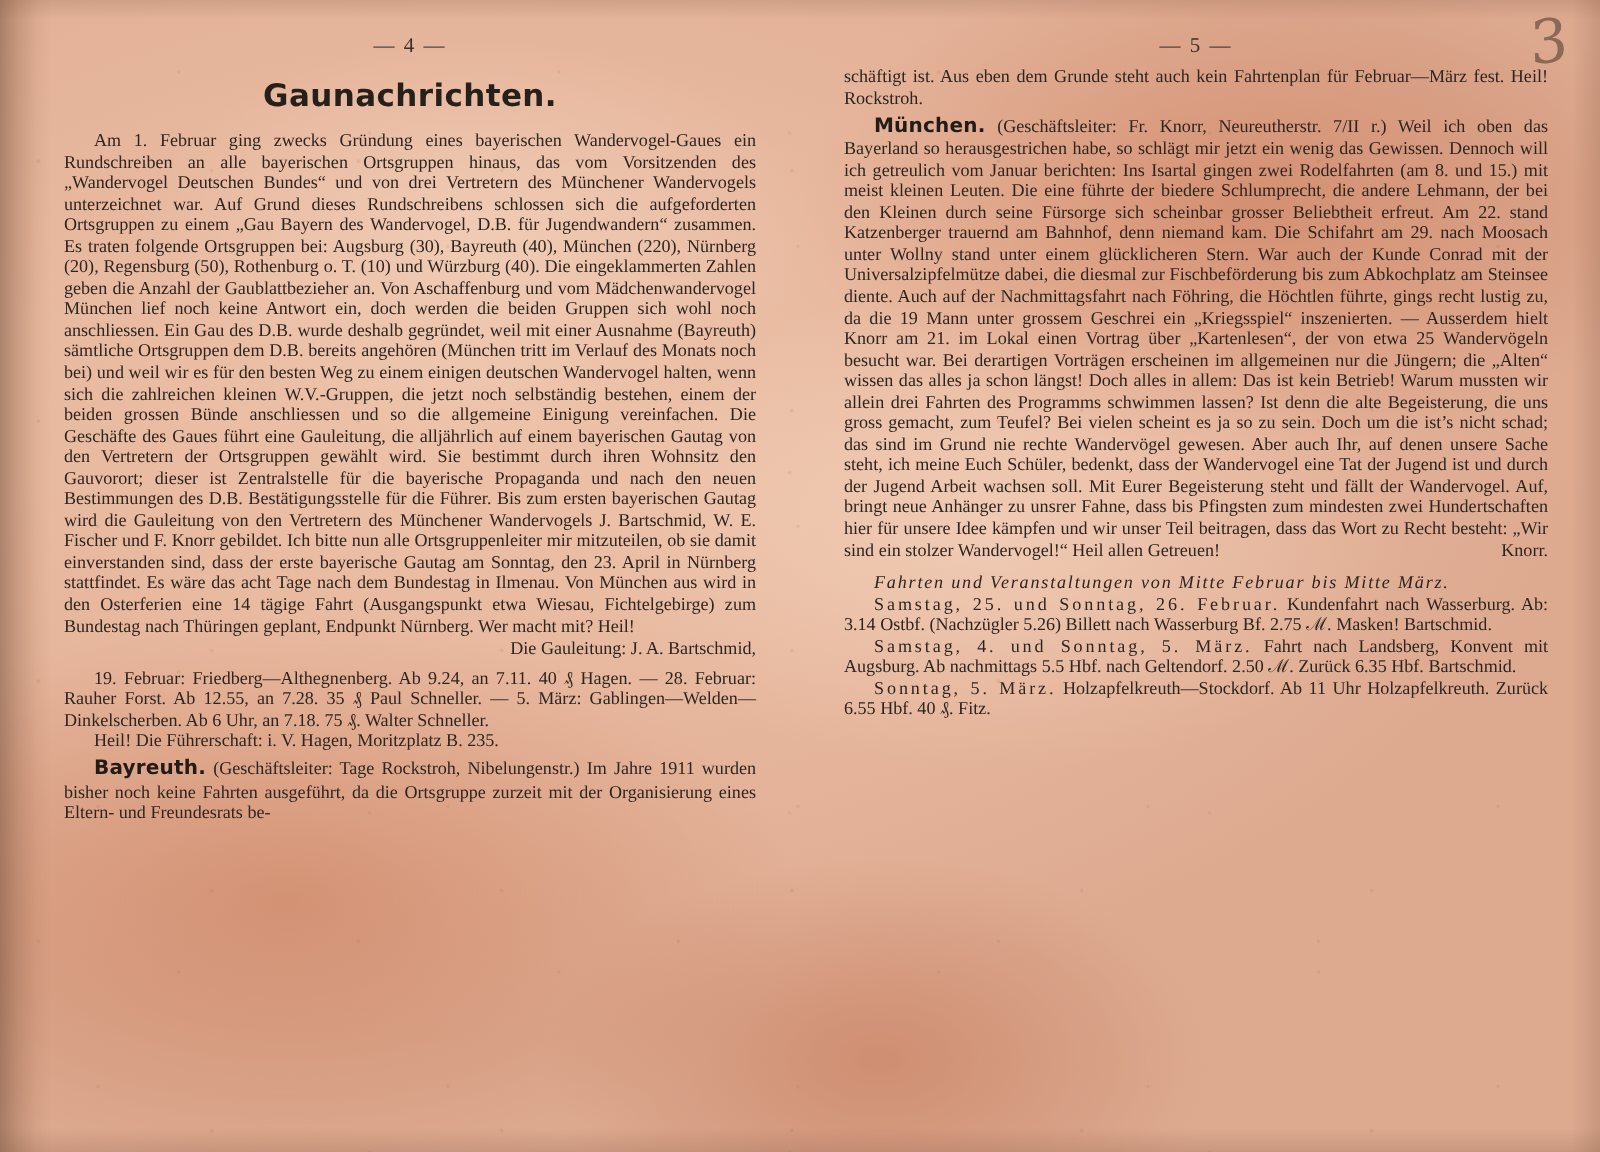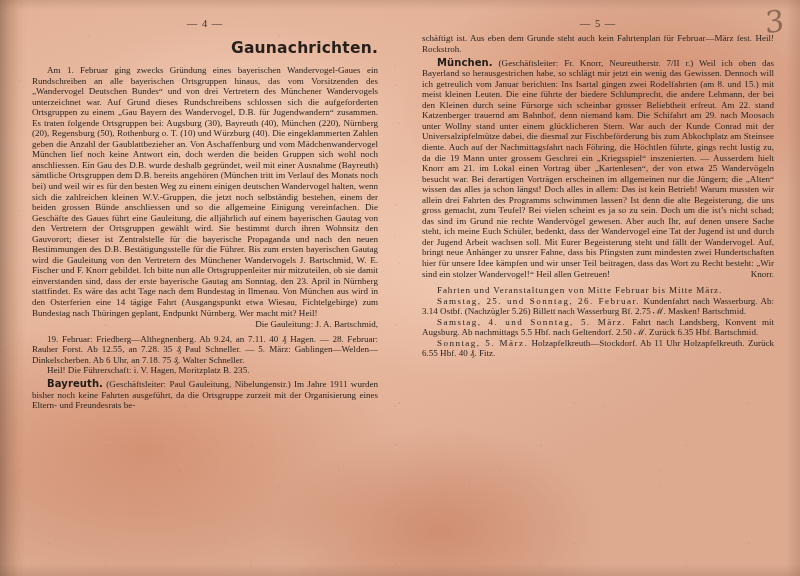--- a/index.html
+++ b/index.html
@@ -103,21 +103,21 @@
   .folio {
     text-align: center;
     font-size: 10.5px;
     letter-spacing: 1px;
     color: #3a2d25;
     margin: 6px 0 0 0;
     height: 14px;
   }
 
   .sec-title {
-    text-align: right;
+    text-align: center;
     font-family: "DejaVu Sans", "Liberation Sans", sans-serif;
     font-weight: bold;
     font-size: 15.5px;
     letter-spacing: 0.2px;
     color: #241c17;
     margin: 7px 0 8px 0;
   }
 
   p.body {
     margin: 0;
@@ -146,21 +146,21 @@
   
   .place {
     font-family: "DejaVu Sans", "Liberation Sans", sans-serif;
     font-weight: bold;
     font-size: 10px;
     color: #1f1813;
     letter-spacing: 0.1px;
   }
   
   .sp { letter-spacing: 1.45px; }
-  .sp-sm { letter-spacing: 0.9px; }
+  .sp-sm { letter-spacing: 0.9px; font-style: italic; }
 
   .signline {
     margin: 1px 0 4px 0;
     font-size: 9.05px;
     line-height: 10.55px;
     text-align: right;
     color: #2b221c;
   }
 
   
@@ -205,21 +205,21 @@
       <p class="signline">Die Gauleitung: J. A. Bartschmid,</p>
 
       <div class="blk">
         <p class="body indent">19. Februar: Friedberg—Althegnenberg. Ab 9.24, an 7.11. 40 ₰ Hagen. — 28. Februar: Rauher Forst. Ab 12.55, an 7.28. 35 ₰ Paul Schneller. — 5. März: Gablingen—Welden—Dinkelscherben. Ab 6 Uhr, an 7.18. 75 ₰. Walter Schneller.</p>
         <p class="body indent">Heil! Die Führerschaft: i. V. Hagen, Moritzplatz B. 235.</p>
       </div>
 
       <div class="blk">
         <p class="body indent">
           <span class="place">Bayreuth.</span>
-          <span>(Geschäftsleiter: Paul Gauleitung, Nibelungenstr.)</span>
+          <span>(Geschäftsleiter: Tage Rockstroh, Nibelungenstr.)</span>
           <span>Im Jahre 1911 wurden bisher noch keine Fahrten ausgeführt, da die Ortsgruppe zurzeit mit der Organisierung eines Eltern- und Freundesrats be-</span>
         </p>
       </div>
 
     </div>
 
     <div class="col col-right">
 
       <div class="folio">— 5 —</div>
 

